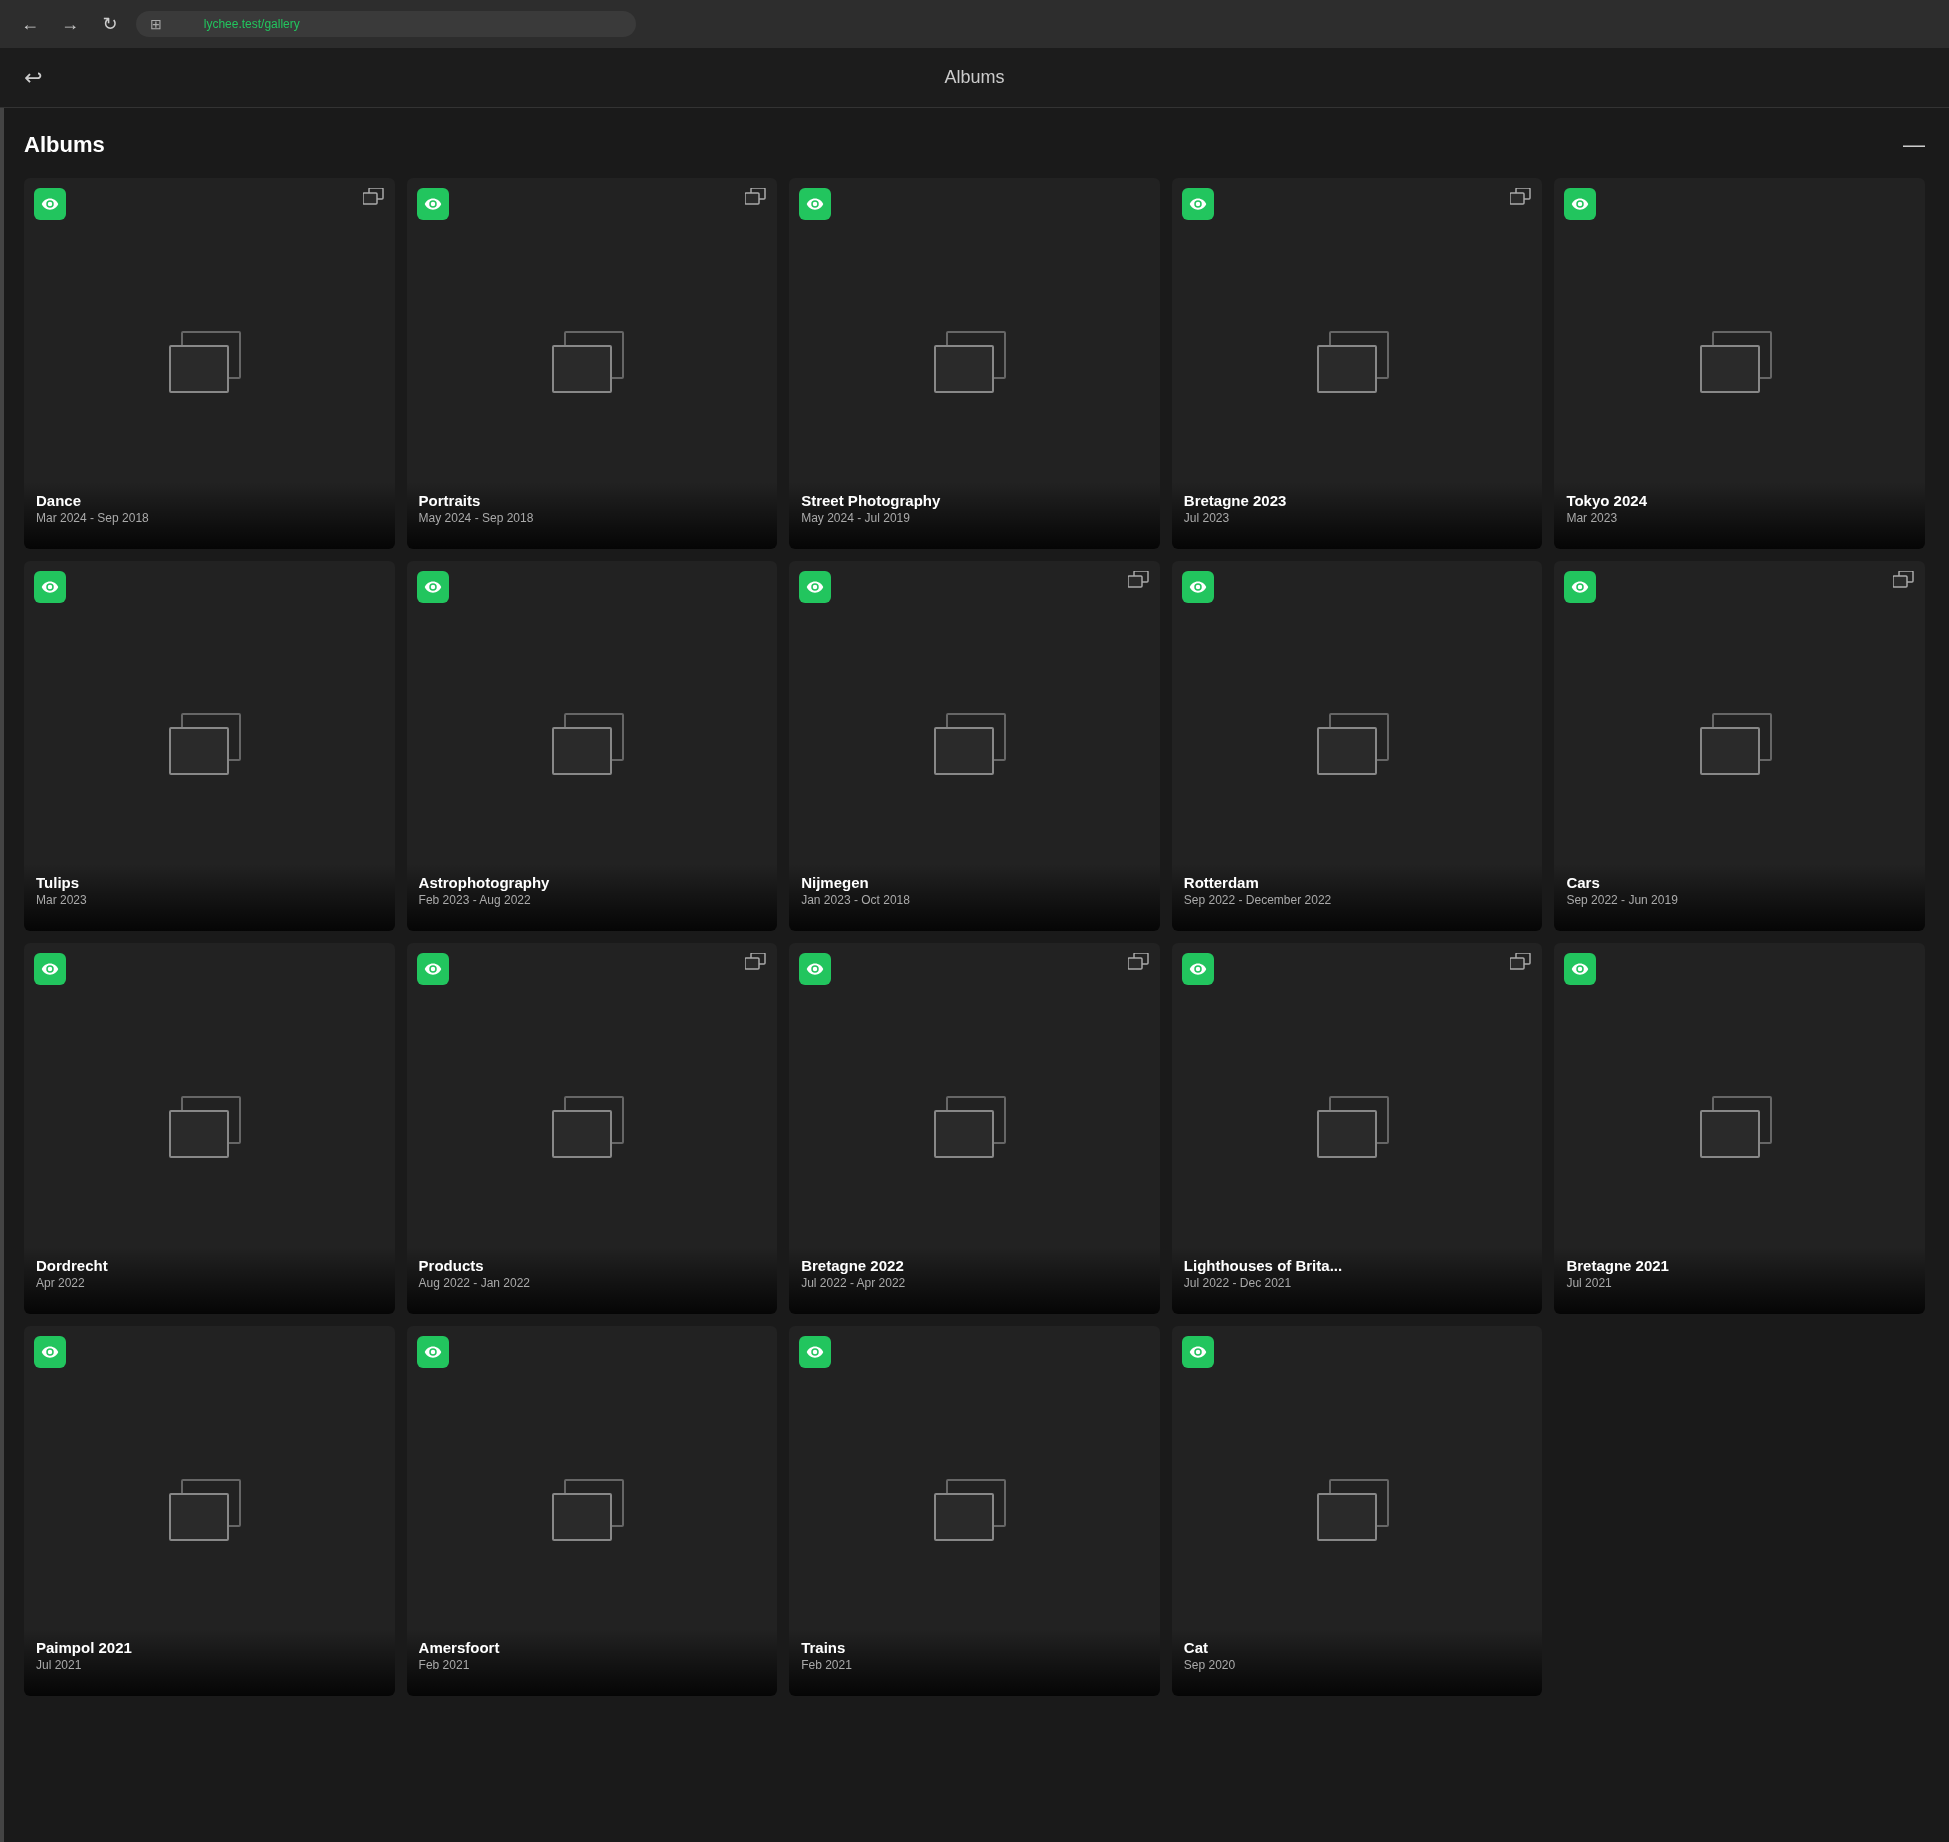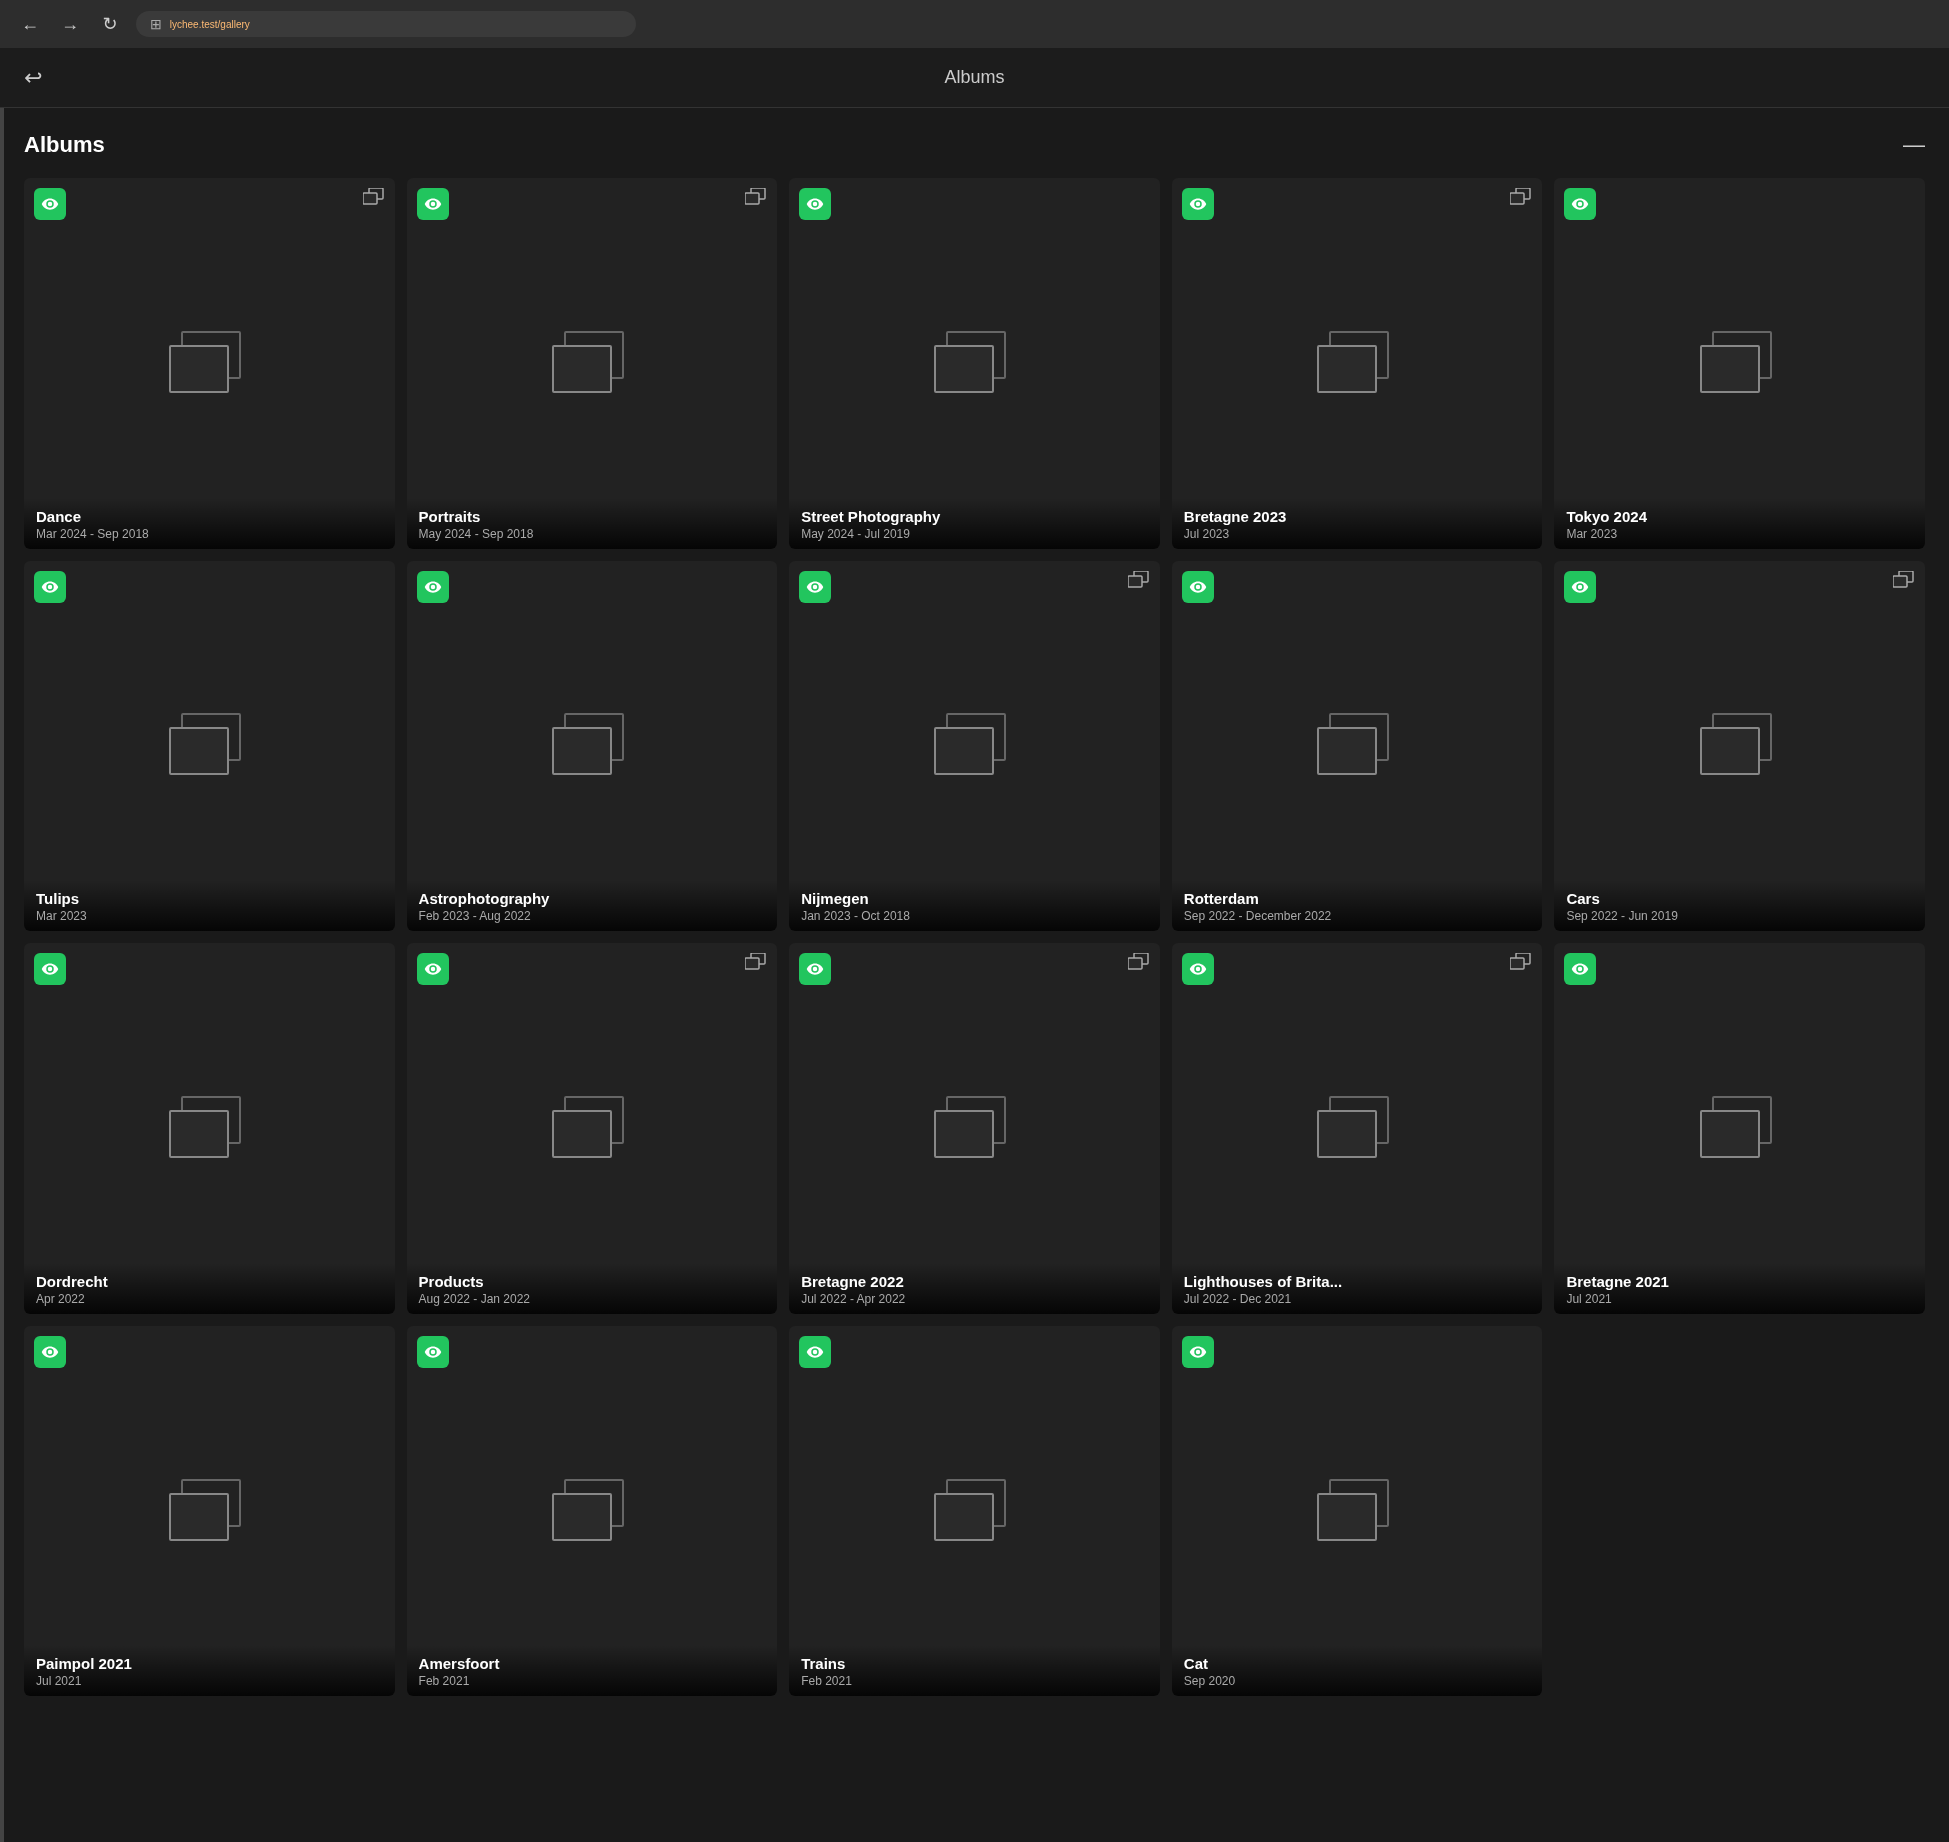--- a/index.html
+++ b/index.html
@@ -34,21 +34,21 @@
       background: #3a3a3a;
       border-radius: 20px;
       padding: 5px 14px;
       display: flex;
       align-items: center;
       gap: 8px;
       flex: 1;
       max-width: 500px;
     }
     .address-bar-icon { color: #aaa; font-size: 14px; }
-    .address-text { color: #fdba74; font-size: 10px; }
+    .address-text { color: #22c55e; font-size: 12px; margin-left: 34px; }
 
     
     .app-header {
       background: #1c1c1c;
       border-bottom: 1px solid #333;
       padding: 0 24px;
       height: 60px;
       display: flex;
       align-items: center;
       justify-content: space-between;
@@ -141,21 +141,21 @@
       width: 60px;
       height: 48px;
       border: 2px solid #888;
       background: #2a2a2a;
       border-radius: 2px;
     }
 
     .album-info {
       position: relative;
       z-index: 2;
-      padding: 10px 12px 8px;
+      padding: 10px 12px 24px;
       background: linear-gradient(to top, rgba(0,0,0,0.85) 0%, transparent 100%);
     }
     .album-name {
       font-size: 15px;
       font-weight: 700;
       color: #fff;
       margin-bottom: 2px;
     }
     .album-date {
       font-size: 12px;

